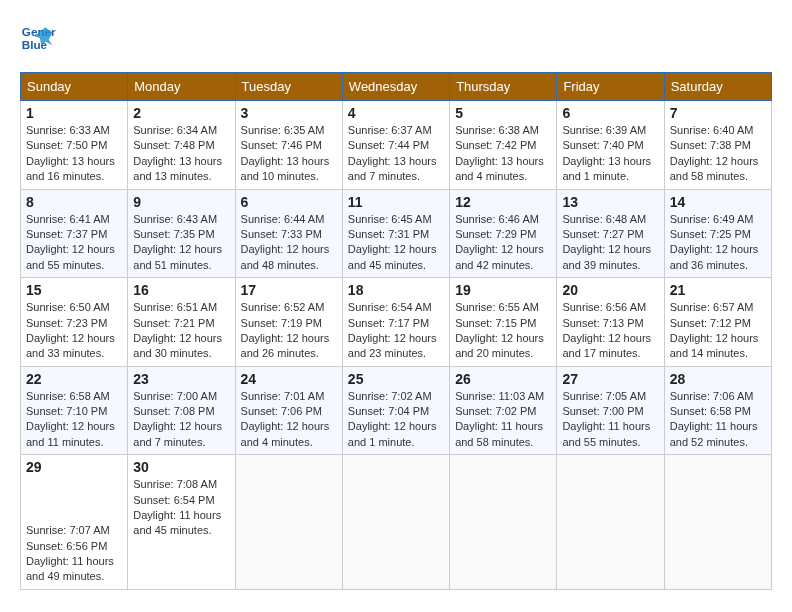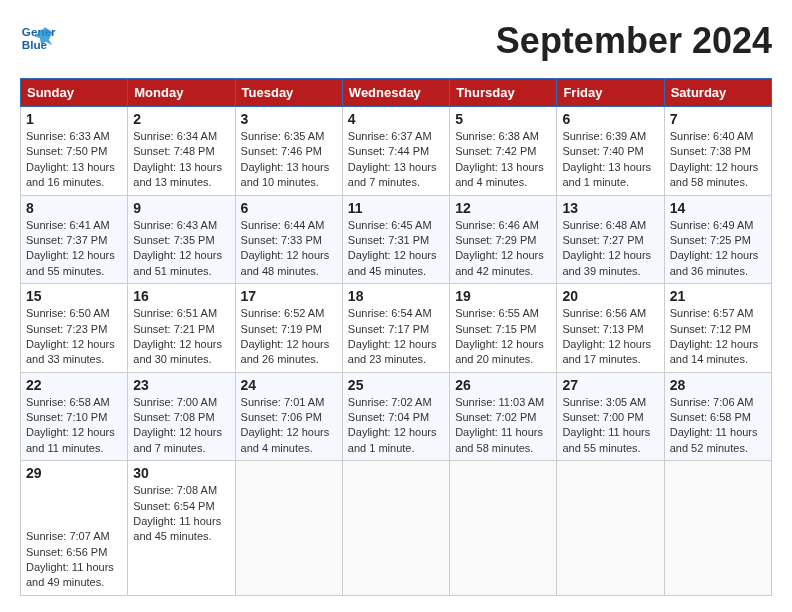--- a/index.html
+++ b/index.html
@@ -36,26 +36,26 @@
     .subtitle {
       font-size: 15px;
       color: #444;
     }
     .calendar-table {
       width: 100%;
       border-collapse: collapse;
       font-size: 11px;
     }
     .calendar-table th {
-      background-color: #b91c1c;
+      background-color: #a16207;
       color: white;
       text-align: left;
       padding: 6px 6px;
       font-size: 13px;
-      font-weight: bold;
+      font-weight: normal;
       border: 1px solid #2E6BB5;
     }
     .calendar-table td {
       border: 1px solid #ccc;
       vertical-align: top;
       padding: 4px 5px;
       height: 80px;
       width: calc(100% / 7);
       background: #fff;
     }
@@ -83,21 +83,20 @@
 
 <div class="header-area">
   <div class="logo">
     <svg class="logo-icon" viewBox="0 0 40 40">
       <text x="2" y="18" font-size="13" font-weight="bold" fill="#1a5fa8">General</text>
       <text x="2" y="32" font-size="13" font-weight="bold" fill="#1a5fa8">Blue</text>
       <polygon points="28,8 36,14 32,22 36,28 28,24 24,30 22,20 16,18" fill="#1a8fd1" opacity="0.8"></polygon>
     </svg>
   </div>
   <div class="title-area">
-    <div class="month-title">September 2024</div>
   </div>
 </div>
 
 <table class="calendar-table">
   <thead>
     <tr id="days-header">
         <th>Sunday</th>
         <th>Monday</th>
         <th>Tuesday</th>
         <th>Wednesday</th>
@@ -291,21 +290,21 @@
         </td>
         <td>
           <span class="day-number">26</span>
           <div class="day-info" style="white-space: pre-line;">Sunrise: 11:03 AM
 Sunset: 7:02 PM
 Daylight: 11 hours
 and 58 minutes.</div>
         </td>
         <td>
           <span class="day-number">27</span>
-          <div class="day-info" style="white-space: pre-line;">Sunrise: 3:05 AM
+          <div class="day-info" style="white-space: pre-line;">Sunrise: 7:05 AM
 Sunset: 7:00 PM
 Daylight: 11 hours
 and 55 minutes.</div>
         </td>
         <td>
           <span class="day-number">28</span>
           <div class="day-info" style="white-space: pre-line;">Sunrise: 7:06 AM
 Sunset: 6:58 PM
 Daylight: 11 hours
 and 52 minutes.</div>

